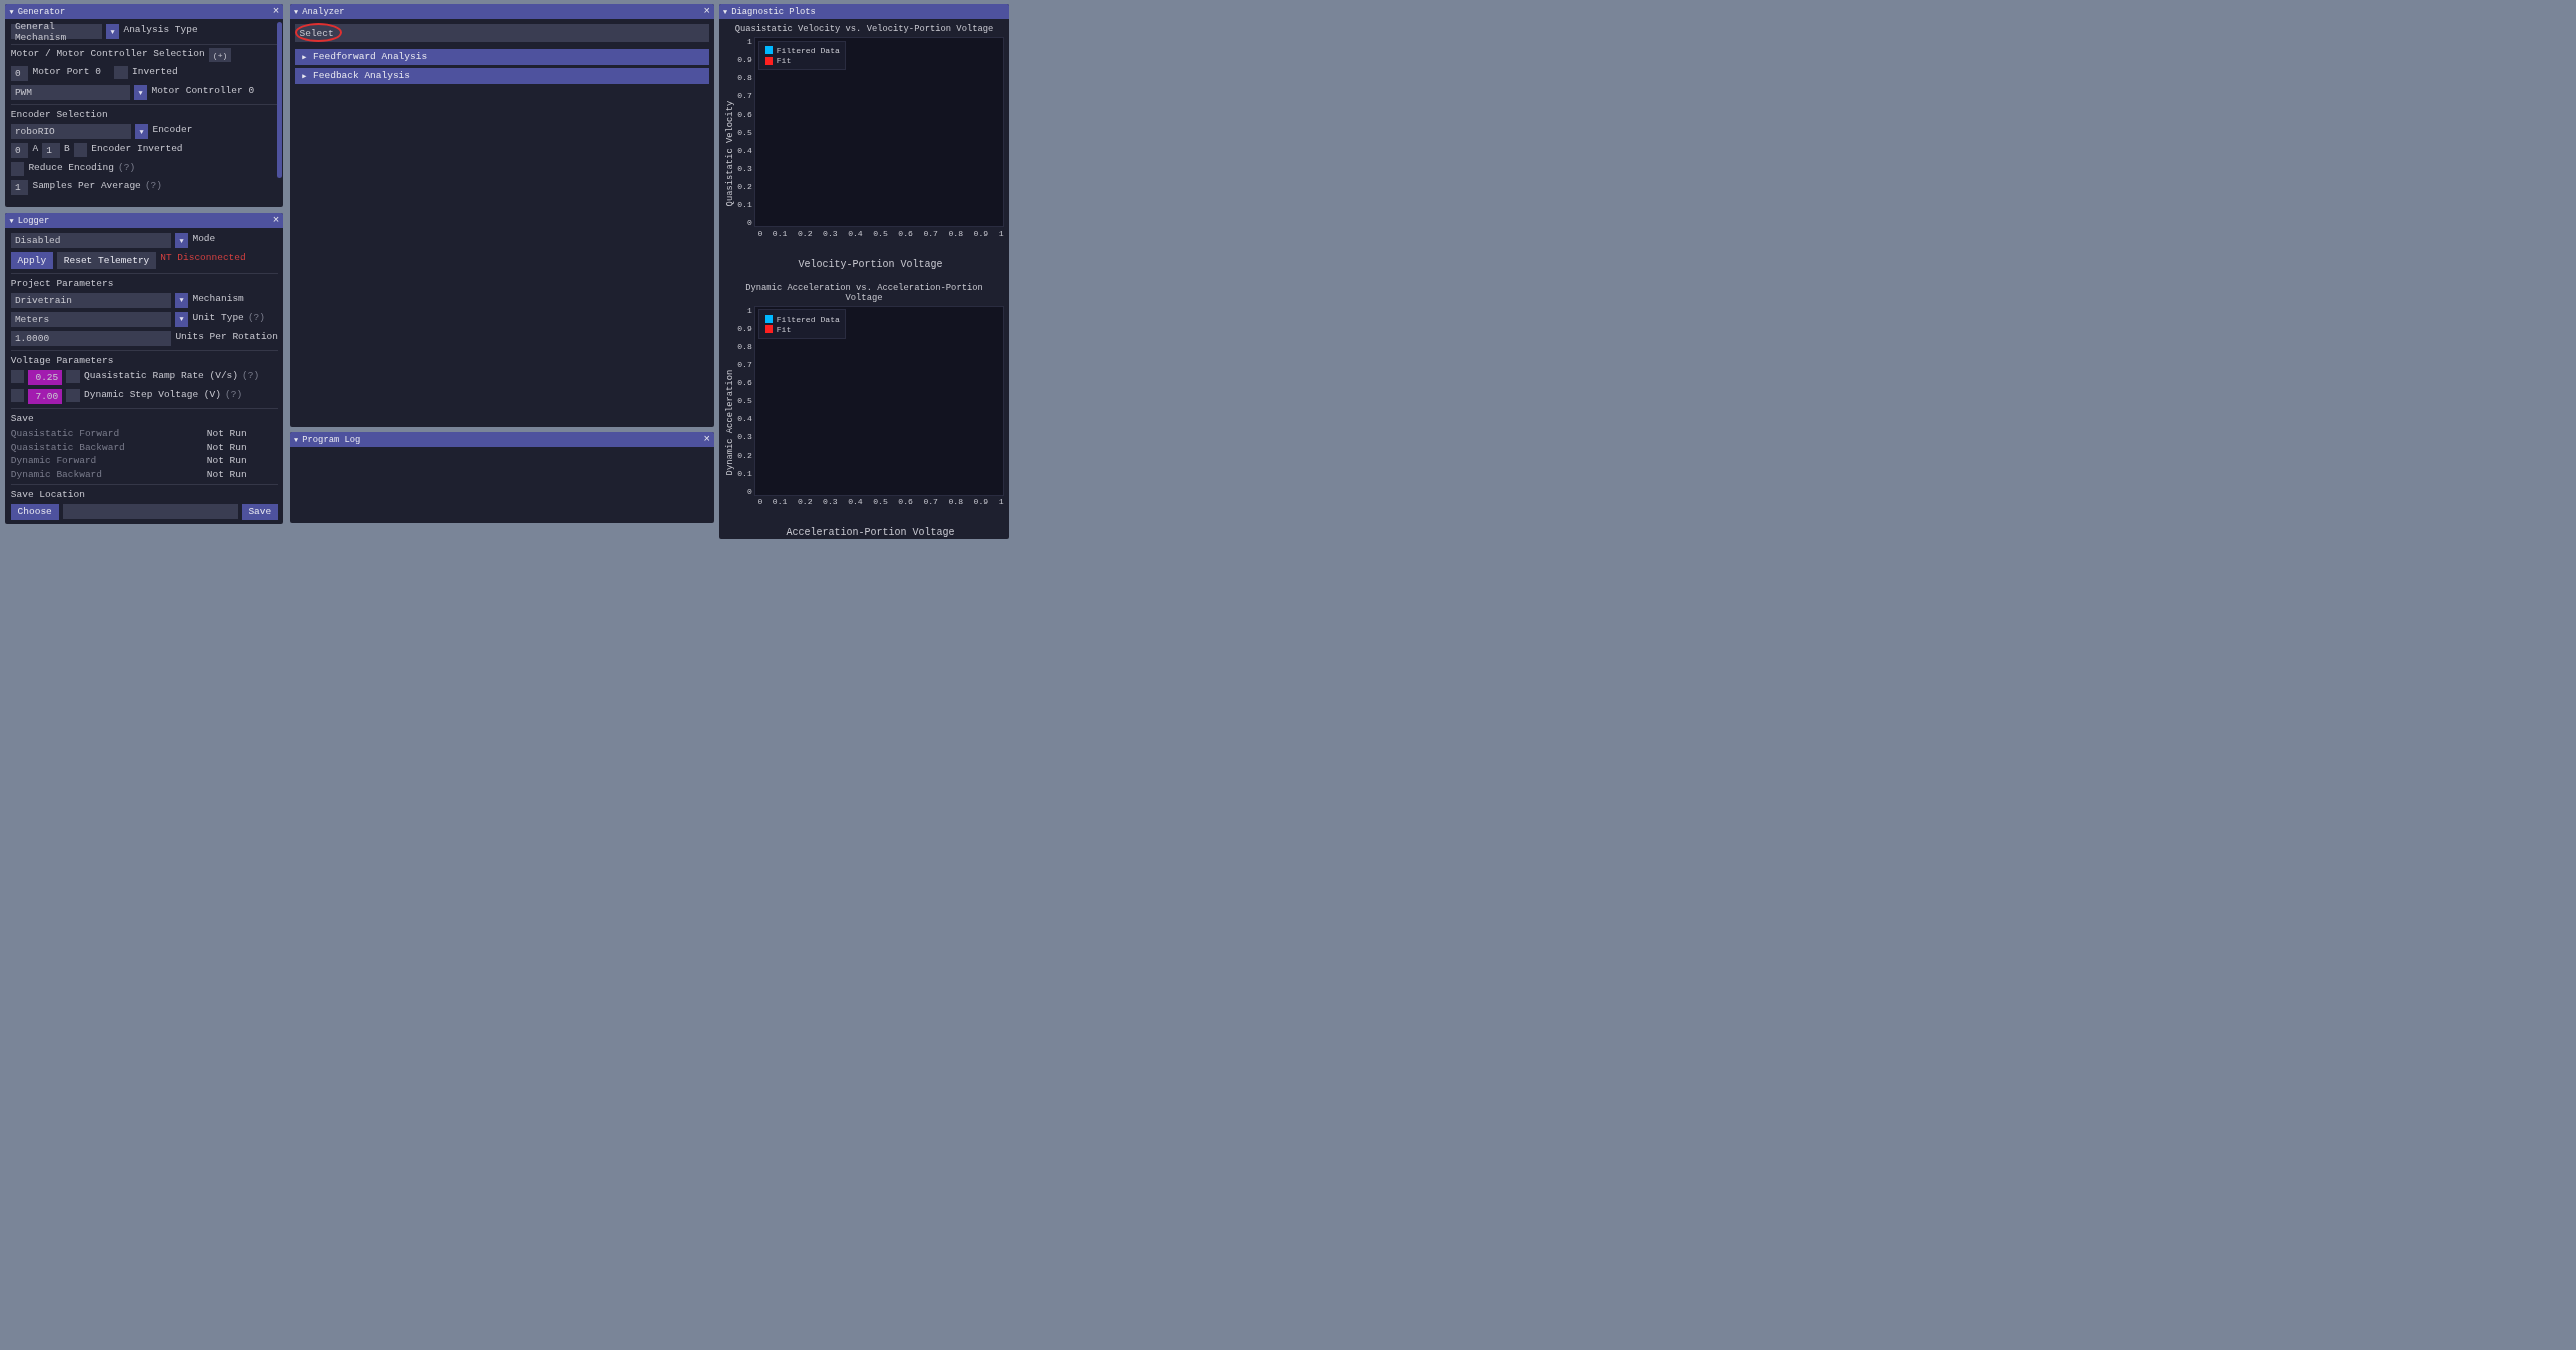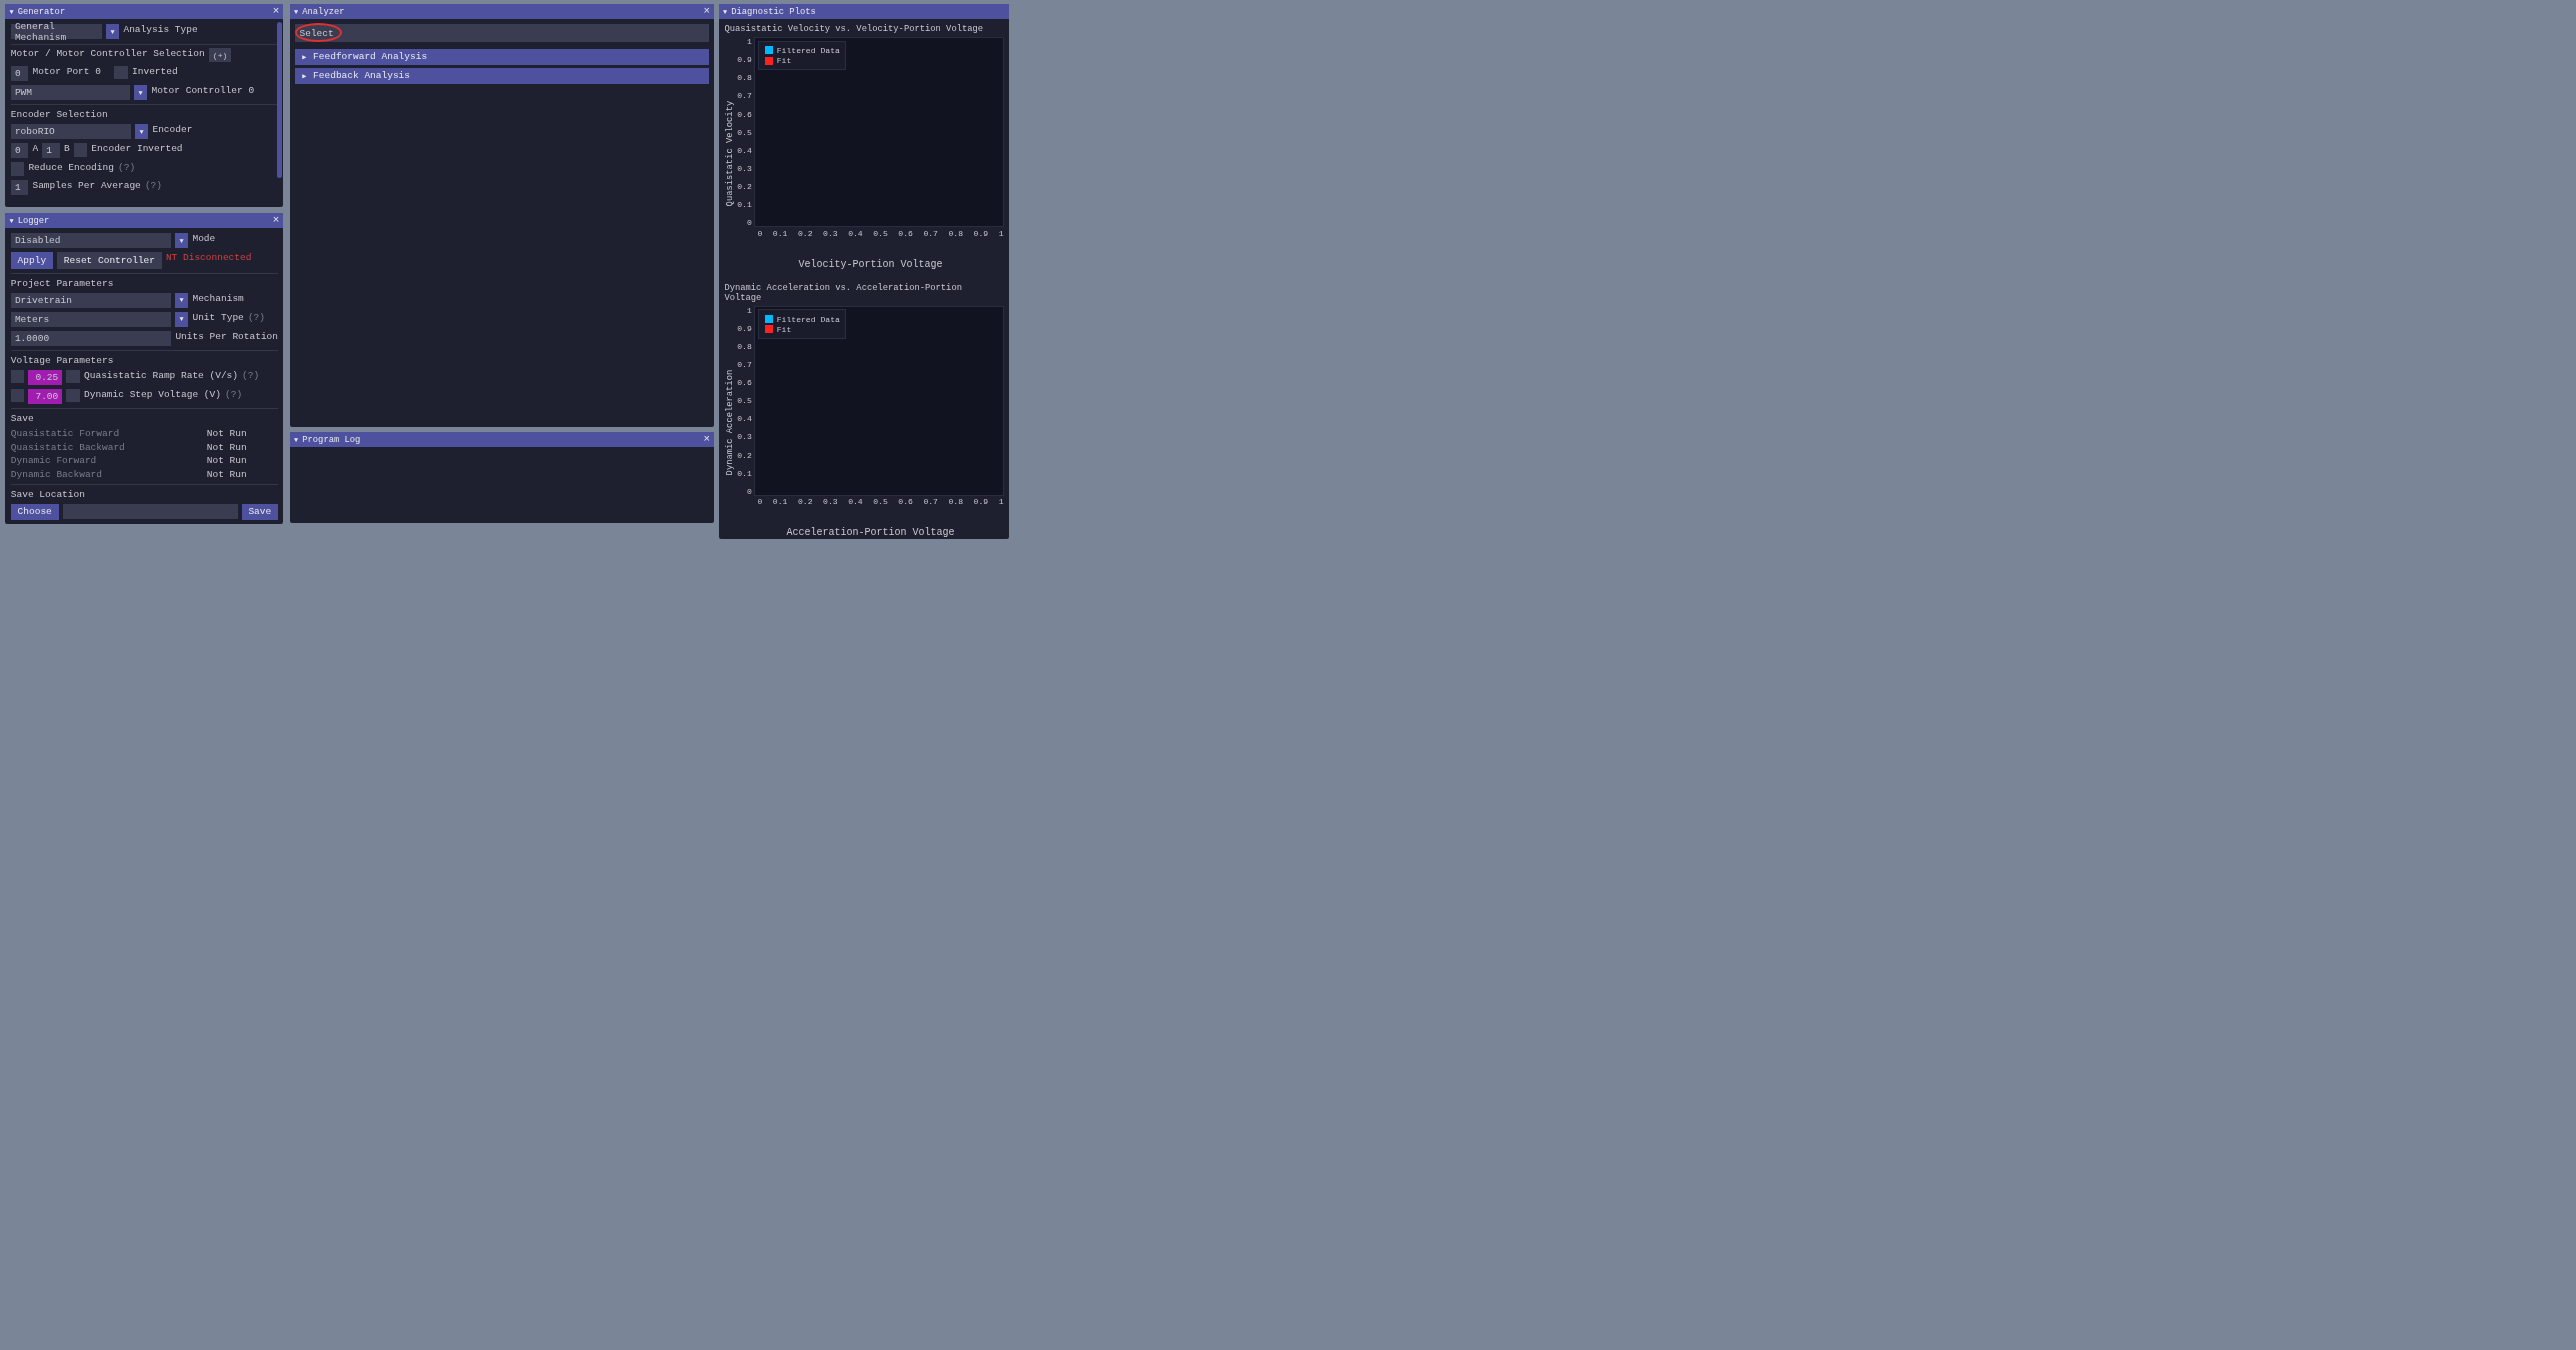--- a/index.html
+++ b/index.html
@@ -162,21 +162,21 @@
   }
   .collapse-header .tri { font-size: 6.8px; }
   .nt-disc { color: #d14040; }
   .test-row { display: flex; justify-content: flex-start; margin-bottom: 2.7px; }
   .test-row .test-name { width: 196px; color: #7a7c8c; }
   .test-row .test-status { color: #c8c8d0; }
   .plot-box {
     margin-bottom: 13.5px;
   }
   .plot-title {
-    text-align: left;
+    text-align: center;
     font-size: 8.8px;
     color: #c8c8d0;
     margin-bottom: 2.7px;
   }
   .plot-inner {
     display: flex;
   }
   .y-axis-label {
     writing-mode: vertical-rl;
     transform: rotate(180deg);
@@ -342,21 +342,21 @@
         </div>
         <div class="dropdown-arrow">▼</div>
         <span class="label">Mode</span>
       </div>
 
       <div class="row">
         <button class="btn">
             <span>Apply</span>
           </button>
         <button class="btn" style="background:#3a3d52">
-            <span>Reset Controller</span>
+            <span>Reset Telemetry</span>
           </button>
         <span class="nt-disc">NT Disconnected</span>
       </div>
 
       <div class="sep"></div>
       <div class="row">
           <span class="label">Project Parameters</span>
         </div>
 
       <div class="row">

